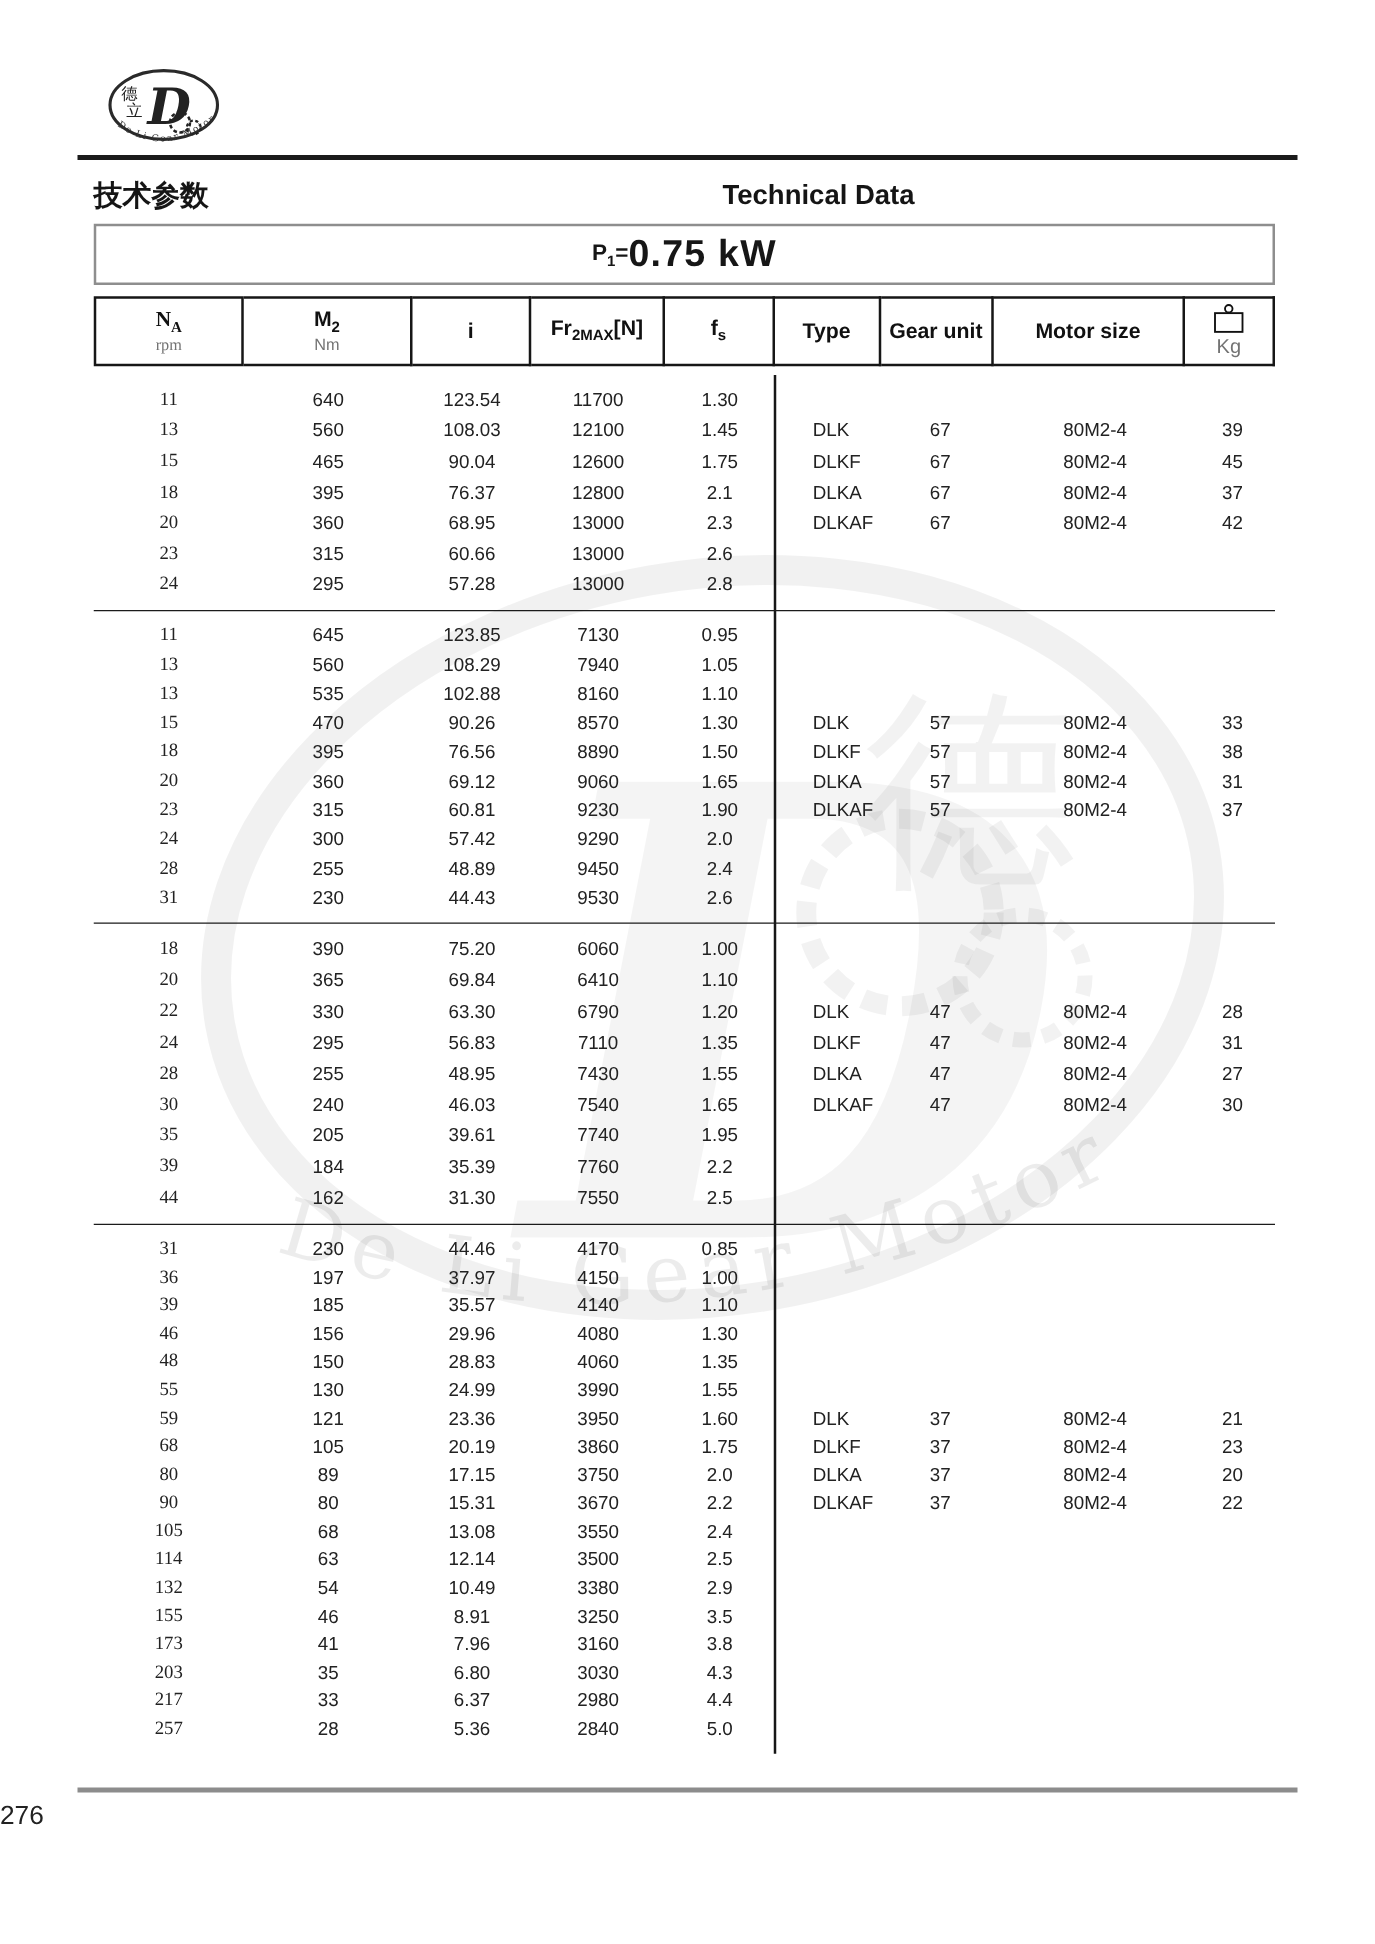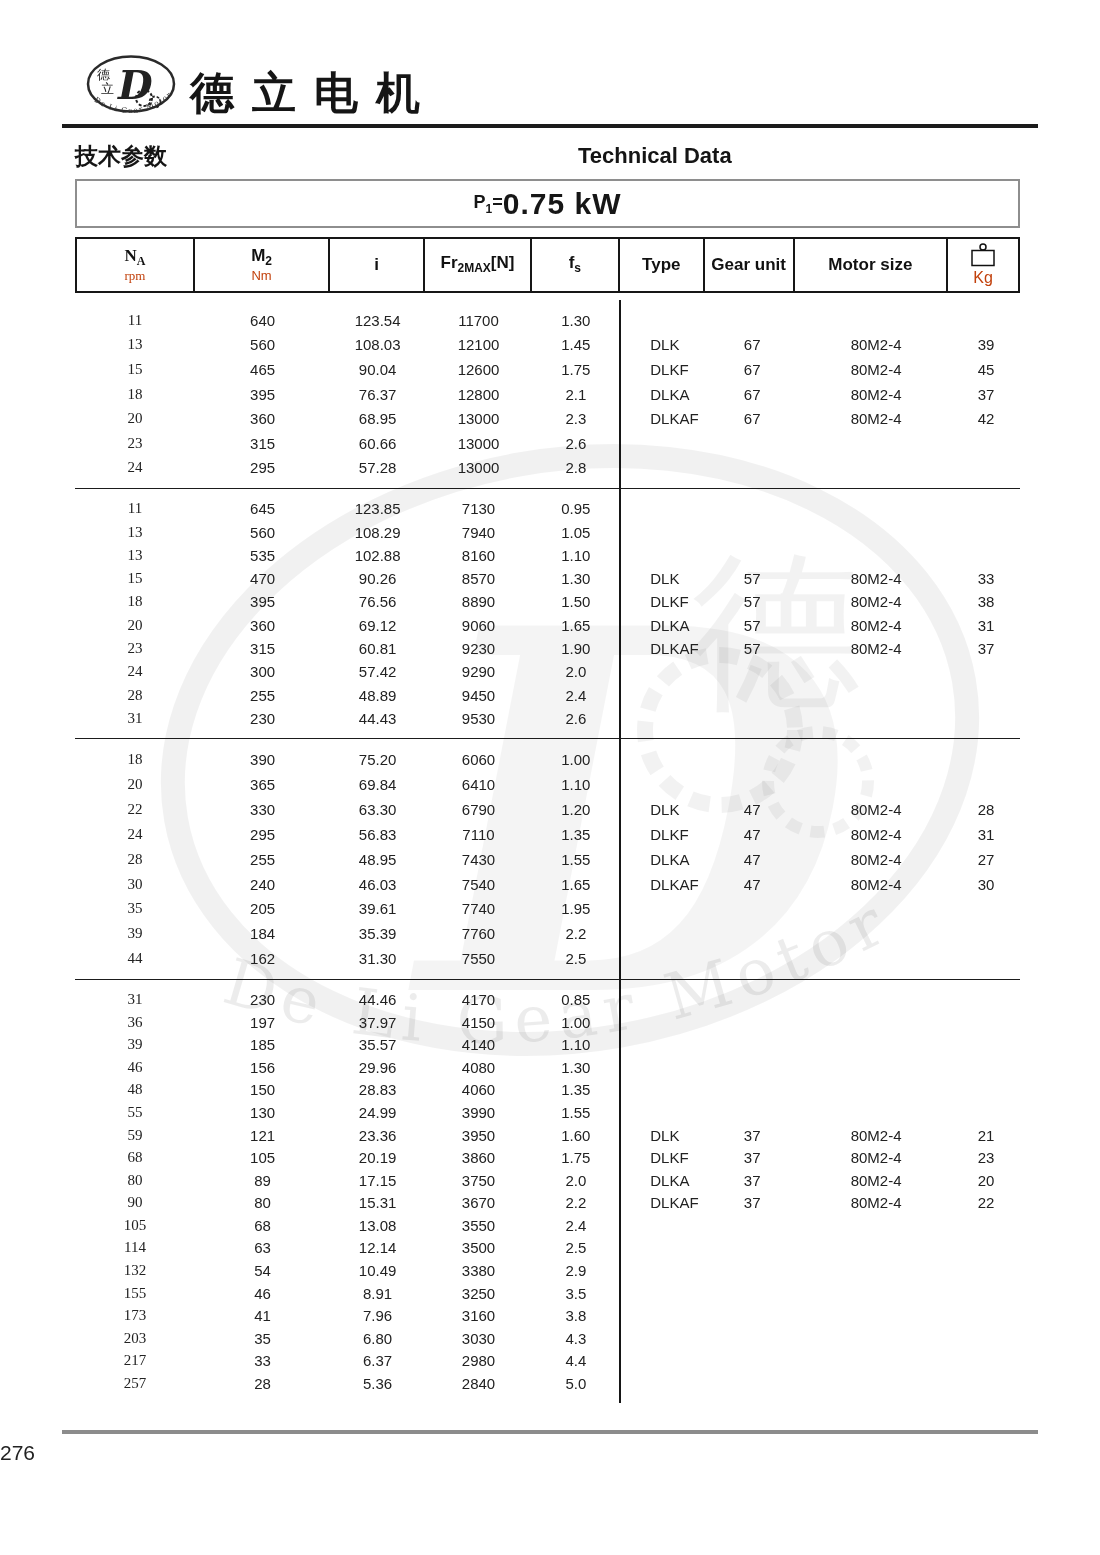--- a/index.html
+++ b/index.html
@@ -37,21 +37,21 @@
   
   .thead { position:absolute; left:75px; top:237px; width:945px; height:56px; display:flex; }
   .hcell {
     border:2px solid #161616; border-left:none;
     display:flex; flex-direction:column; align-items:center; justify-content:center;
     line-height:1.15;
   }
   .hcell:first-child { border-left:2px solid #161616; }
   .h-main { font-size:17px; font-weight:bold; color:#111; }
   .h-main sub { font-size:12px; font-weight:bold; }
-  .h-sub { font-size:13px; color:#c2410c; }
+  .h-sub { font-size:13px; color:#737373; }
   .kg-icon { display:block; margin-bottom:1px; }
   
   .c0 { width:12.7%;font-family:Liberation Serif, serif; } .c1 { width:14.3%; } .c2 { width:10.05%; }
   .c3 { width:11.3%; } .c4 { width:9.3%; }
   .c5 { width:9.0%; } .c6 { width:9.5%; } .c7 { width:16.25%; } .c8 { width:7.6%; }
   
   .tbody { position:absolute; left:75px; top:300px; width:945px; z-index:1; }
   .vline { position:absolute; left:57.7%; top:0; bottom:0; width:2px; margin-left:-1px; background:#161616; }
   .block { position:relative; padding:8px 0; }
   .block.sep { border-bottom:1.5px solid #1b1b1b; }
@@ -93,21 +93,20 @@
     <text x="13" y="25" font-size="13" font-family="'DejaVu Serif', serif" fill="#222">德</text>
     <text x="17" y="39" font-size="13" font-family="'DejaVu Serif', serif" fill="#222">立</text>
     <text x="34" y="45" font-size="40" font-style="italic" font-weight="bold" font-family="'DejaVu Serif', serif" fill="#222">D</text>
     <circle cx="60" cy="44" r="8" fill="none" stroke="#222" stroke-width="2" stroke-dasharray="3 2"></circle>
     <circle cx="71" cy="48" r="5.5" fill="none" stroke="#222" stroke-width="1.8" stroke-dasharray="2.5 2"></circle>
     <path id="logoArc" d="M 6,44 Q 47,76 90,40" fill="none" stroke="none"></path>
     <text font-size="7.5" font-family="'DejaVu Serif', serif" letter-spacing="1.2" fill="#333">
       <textPath href="#logoArc" startOffset="5%">De Li Gear Motor</textPath>
     </text>
   </svg>
-  <div class="brand-name">德立电机</div>
   <div class="rule-thick"></div>
 
   <div class="section-cn">技术参数</div>
   <div class="section-en">Technical Data</div>
 
   <div class="power-box">
     <span class="p-small"><span>P</span><sub>1</sub><span>=</span></span>
       <span class="p-big">0.75 kW</span>
   </div>
 

